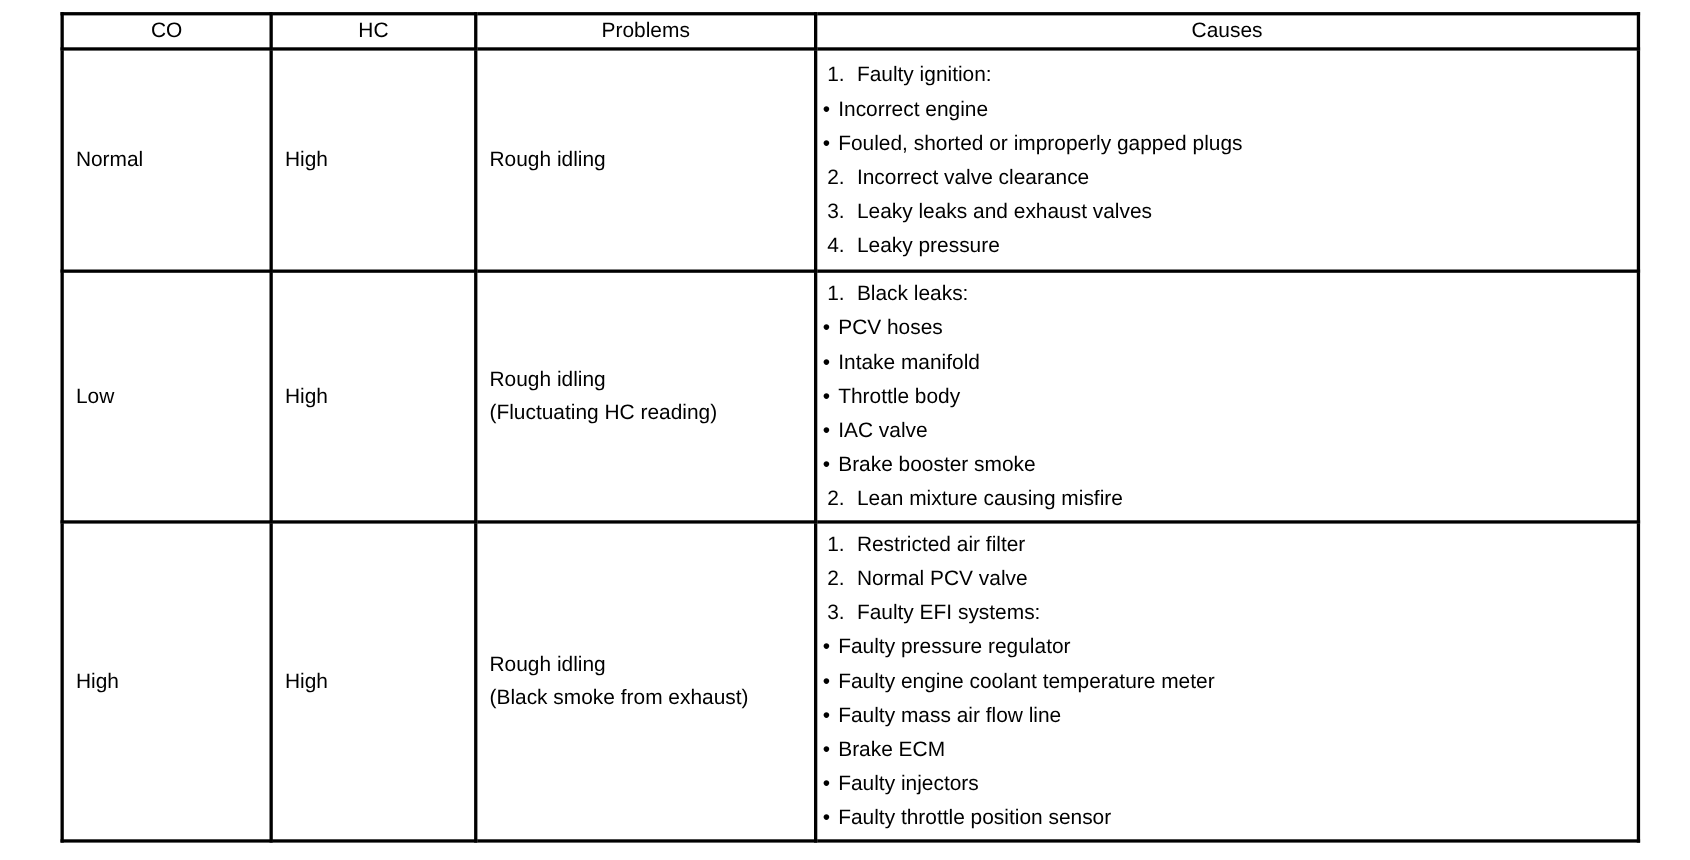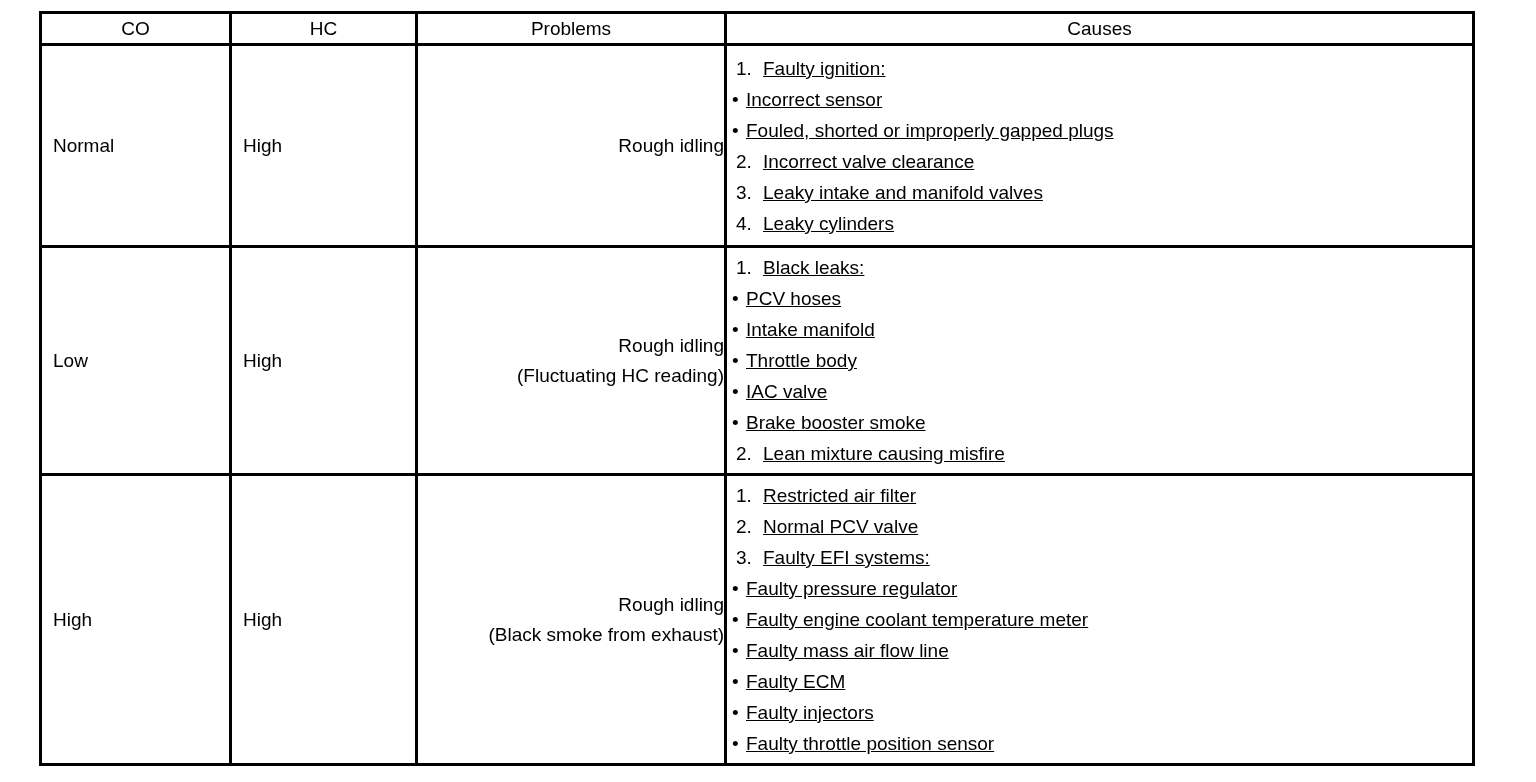--- a/index.html
+++ b/index.html
@@ -6,21 +6,21 @@
     margin: 0;
     padding: 0;
     background: #ffffff;
     width: 1536px;
     height: 782px;
     font-family: "Liberation Sans", sans-serif;
     color: #000000;
   }
   .diag-table {
     position: absolute;
-    left: 39px;
+    left: 55px;
     top: 11px;
     border-collapse: collapse;
     table-layout: fixed;
     width: 1433px;
   }
   .diag-table th,
   .diag-table td {
     border: 3px solid #000000;
     font-weight: normal;
     font-size: 19px;
@@ -36,38 +36,37 @@
   col.c-prob { width: 309px; }
   col.c-cause{ width: 748px; }
   td.simple {
     vertical-align: middle;
     padding-left: 11px;
     line-height: 30px;
   }
   td.causes {
     vertical-align: middle;
     padding: 4px 4px 4px 5px;
-    text-decoration: underline;
   }
   .cause-line {
     line-height: 31px;
     white-space: nowrap;
   }
   .cause-line .marker {
     display: inline-block;
     vertical-align: top;
   }
   .cause-line.num .marker {
     margin-left: 4px;
     width: 27px;
   }
   .cause-line.bullet .marker {
     width: 14px;
   }
-  .prob-line { line-height: 30px; text-align: right; }
+  .prob-line { line-height: 30px; }
   tr.r1 { height: 202px; }
   tr.r2 { height: 224px; }
   tr.r3 { height: 290px; }
 </style>
 </head>
 <body>
 
 <table class="diag-table">
   <colgroup>
     <col class="c-co">
@@ -86,25 +85,25 @@
   <tbody>
 
     <tr class="r1">
       <td class="simple">Normal</td>
       <td class="simple">High</td>
       <td class="simple">
         <div class="prob-line">Rough idling</div>
       </td>
       <td class="causes">
         <div class="cause-line num"><span class="marker">1.</span><span>Faulty ignition:</span></div>
-        <div class="cause-line bullet"><span class="marker">•</span><span>Incorrect sensor</span></div>
+        <div class="cause-line bullet"><span class="marker">•</span><span>Incorrect engine</span></div>
         <div class="cause-line bullet"><span class="marker">•</span><span>Fouled, shorted or improperly gapped plugs</span></div>
         <div class="cause-line num"><span class="marker">2.</span><span>Incorrect valve clearance</span></div>
-        <div class="cause-line num"><span class="marker">3.</span><span>Leaky intake and manifold valves</span></div>
-        <div class="cause-line num"><span class="marker">4.</span><span>Leaky cylinders</span></div>
+        <div class="cause-line num"><span class="marker">3.</span><span>Leaky leaks and exhaust valves</span></div>
+        <div class="cause-line num"><span class="marker">4.</span><span>Leaky pressure</span></div>
       </td>
     </tr>
 
     <tr class="r2">
       <td class="simple">Low</td>
       <td class="simple">High</td>
       <td class="simple">
         <div class="prob-line">Rough idling</div>
         <div class="prob-line">(Fluctuating HC reading)</div>
       </td>
@@ -126,20 +125,20 @@
         <div class="prob-line">Rough idling</div>
         <div class="prob-line">(Black smoke from exhaust)</div>
       </td>
       <td class="causes">
         <div class="cause-line num"><span class="marker">1.</span><span>Restricted air filter</span></div>
         <div class="cause-line num"><span class="marker">2.</span><span>Normal PCV valve</span></div>
         <div class="cause-line num"><span class="marker">3.</span><span>Faulty EFI systems:</span></div>
         <div class="cause-line bullet"><span class="marker">•</span><span>Faulty pressure regulator</span></div>
         <div class="cause-line bullet"><span class="marker">•</span><span>Faulty engine coolant temperature meter</span></div>
         <div class="cause-line bullet"><span class="marker">•</span><span>Faulty mass air flow line</span></div>
-        <div class="cause-line bullet"><span class="marker">•</span><span>Faulty ECM</span></div>
+        <div class="cause-line bullet"><span class="marker">•</span><span>Brake ECM</span></div>
         <div class="cause-line bullet"><span class="marker">•</span><span>Faulty injectors</span></div>
         <div class="cause-line bullet"><span class="marker">•</span><span>Faulty throttle position sensor</span></div>
       </td>
     </tr>
 
   </tbody>
 </table>
 
 </body></html>

